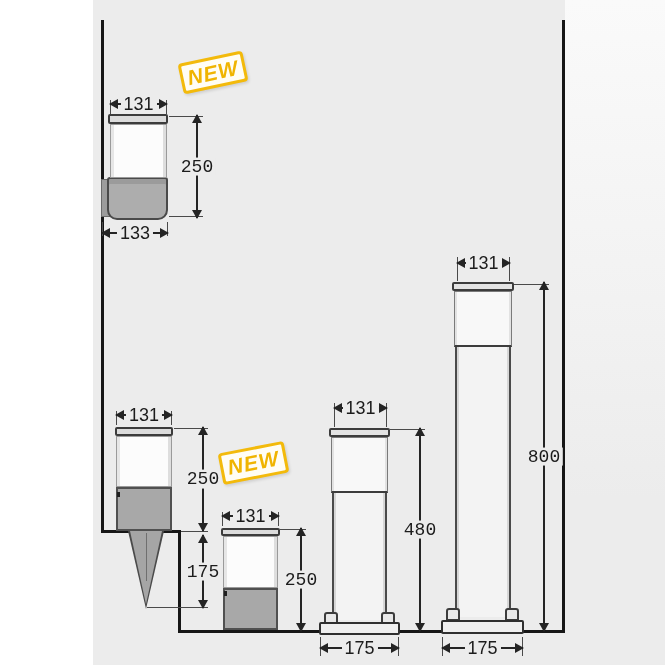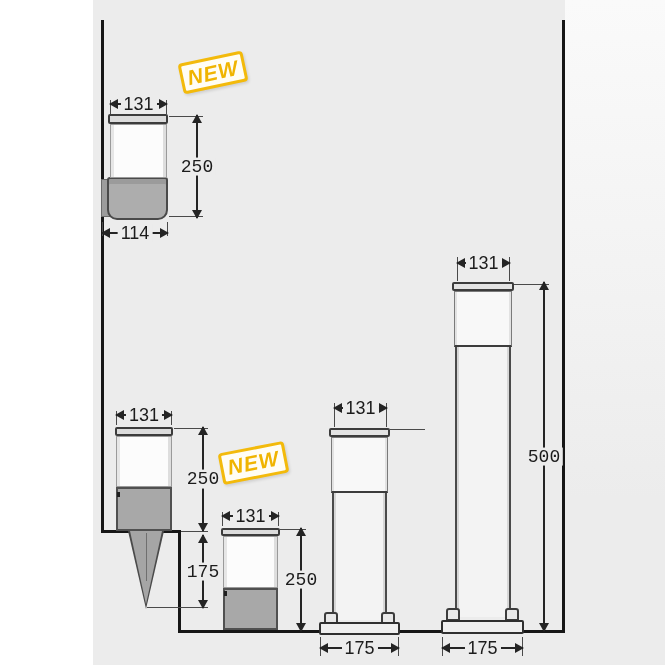--- a/index.html
+++ b/index.html
@@ -84,21 +84,21 @@
     <div class="ab"></div>
     <span class="dim-lbl">250</span>
   </div>
 
   <div class="ext" style="left:102px;top:222px;width:1px;height:14px;"></div>
   <div class="ext" style="left:167px;top:222px;width:1px;height:14px;"></div>
   <div class="dimh" style="left:102px;top:225px;width:66px;">
     <div class="dl"></div>
     <div class="al"></div>
     <div class="ar"></div>
-    <span class="dim-lbl">114</span>
+    <span class="dim-lbl">133</span>
   </div>
 
   <div class="badge" style="left:180px;top:57px;width:66px;height:31px;transform:rotate(-12deg);">
     <span>NEW</span>
   </div>
 
   <div class="cap" style="left:115px;top:427px;width:58px;height:9px;"></div>
   <div class="diffuser" style="left:116px;top:436px;width:56px;height:51px;"></div>
   <div class="graybody" style="left:116px;top:487px;width:56px;height:44px;"></div>
   <div class="dot" style="left:117px;top:492px;width:3px;height:5px;"></div>
@@ -170,20 +170,26 @@
   <div class="ext" style="left:334px;top:403px;width:1px;height:24px;"></div>
   <div class="ext" style="left:386px;top:403px;width:1px;height:24px;"></div>
   <div class="dimh" style="left:334px;top:400px;width:53px;">
     <div class="dl"></div>
     <div class="al"></div>
     <div class="ar"></div>
     <span class="dim-lbl">131</span>
   </div>
 
   <div class="ext" style="left:390px;top:429px;width:35px;height:1px;"></div>
+  <div class="dimv" style="left:412px;top:428px;height:203px;">
+    <div class="dl"></div>
+    <div class="at"></div>
+    <div class="ab"></div>
+    <span class="dim-lbl">480</span>
+  </div>
 
   <div class="ext" style="left:320px;top:637px;width:1px;height:19px;"></div>
   <div class="ext" style="left:398px;top:637px;width:1px;height:19px;"></div>
   <div class="dimh" style="left:320px;top:640px;width:79px;">
     <div class="dl"></div>
     <div class="al"></div>
     <div class="ar"></div>
     <span class="dim-lbl">175</span>
   </div>
 
@@ -201,21 +207,21 @@
     <div class="al"></div>
     <div class="ar"></div>
     <span class="dim-lbl">131</span>
   </div>
 
   <div class="ext" style="left:514px;top:284px;width:35px;height:1px;"></div>
   <div class="dimv" style="left:536px;top:282px;height:349px;">
     <div class="dl"></div>
     <div class="at"></div>
     <div class="ab"></div>
-    <span class="dim-lbl">500</span>
+    <span class="dim-lbl">800</span>
   </div>
 
   <div class="ext" style="left:442px;top:637px;width:1px;height:19px;"></div>
   <div class="ext" style="left:522px;top:637px;width:1px;height:19px;"></div>
   <div class="dimh" style="left:442px;top:640px;width:81px;">
     <div class="dl"></div>
     <div class="al"></div>
     <div class="ar"></div>
     <span class="dim-lbl">175</span>
   </div>

